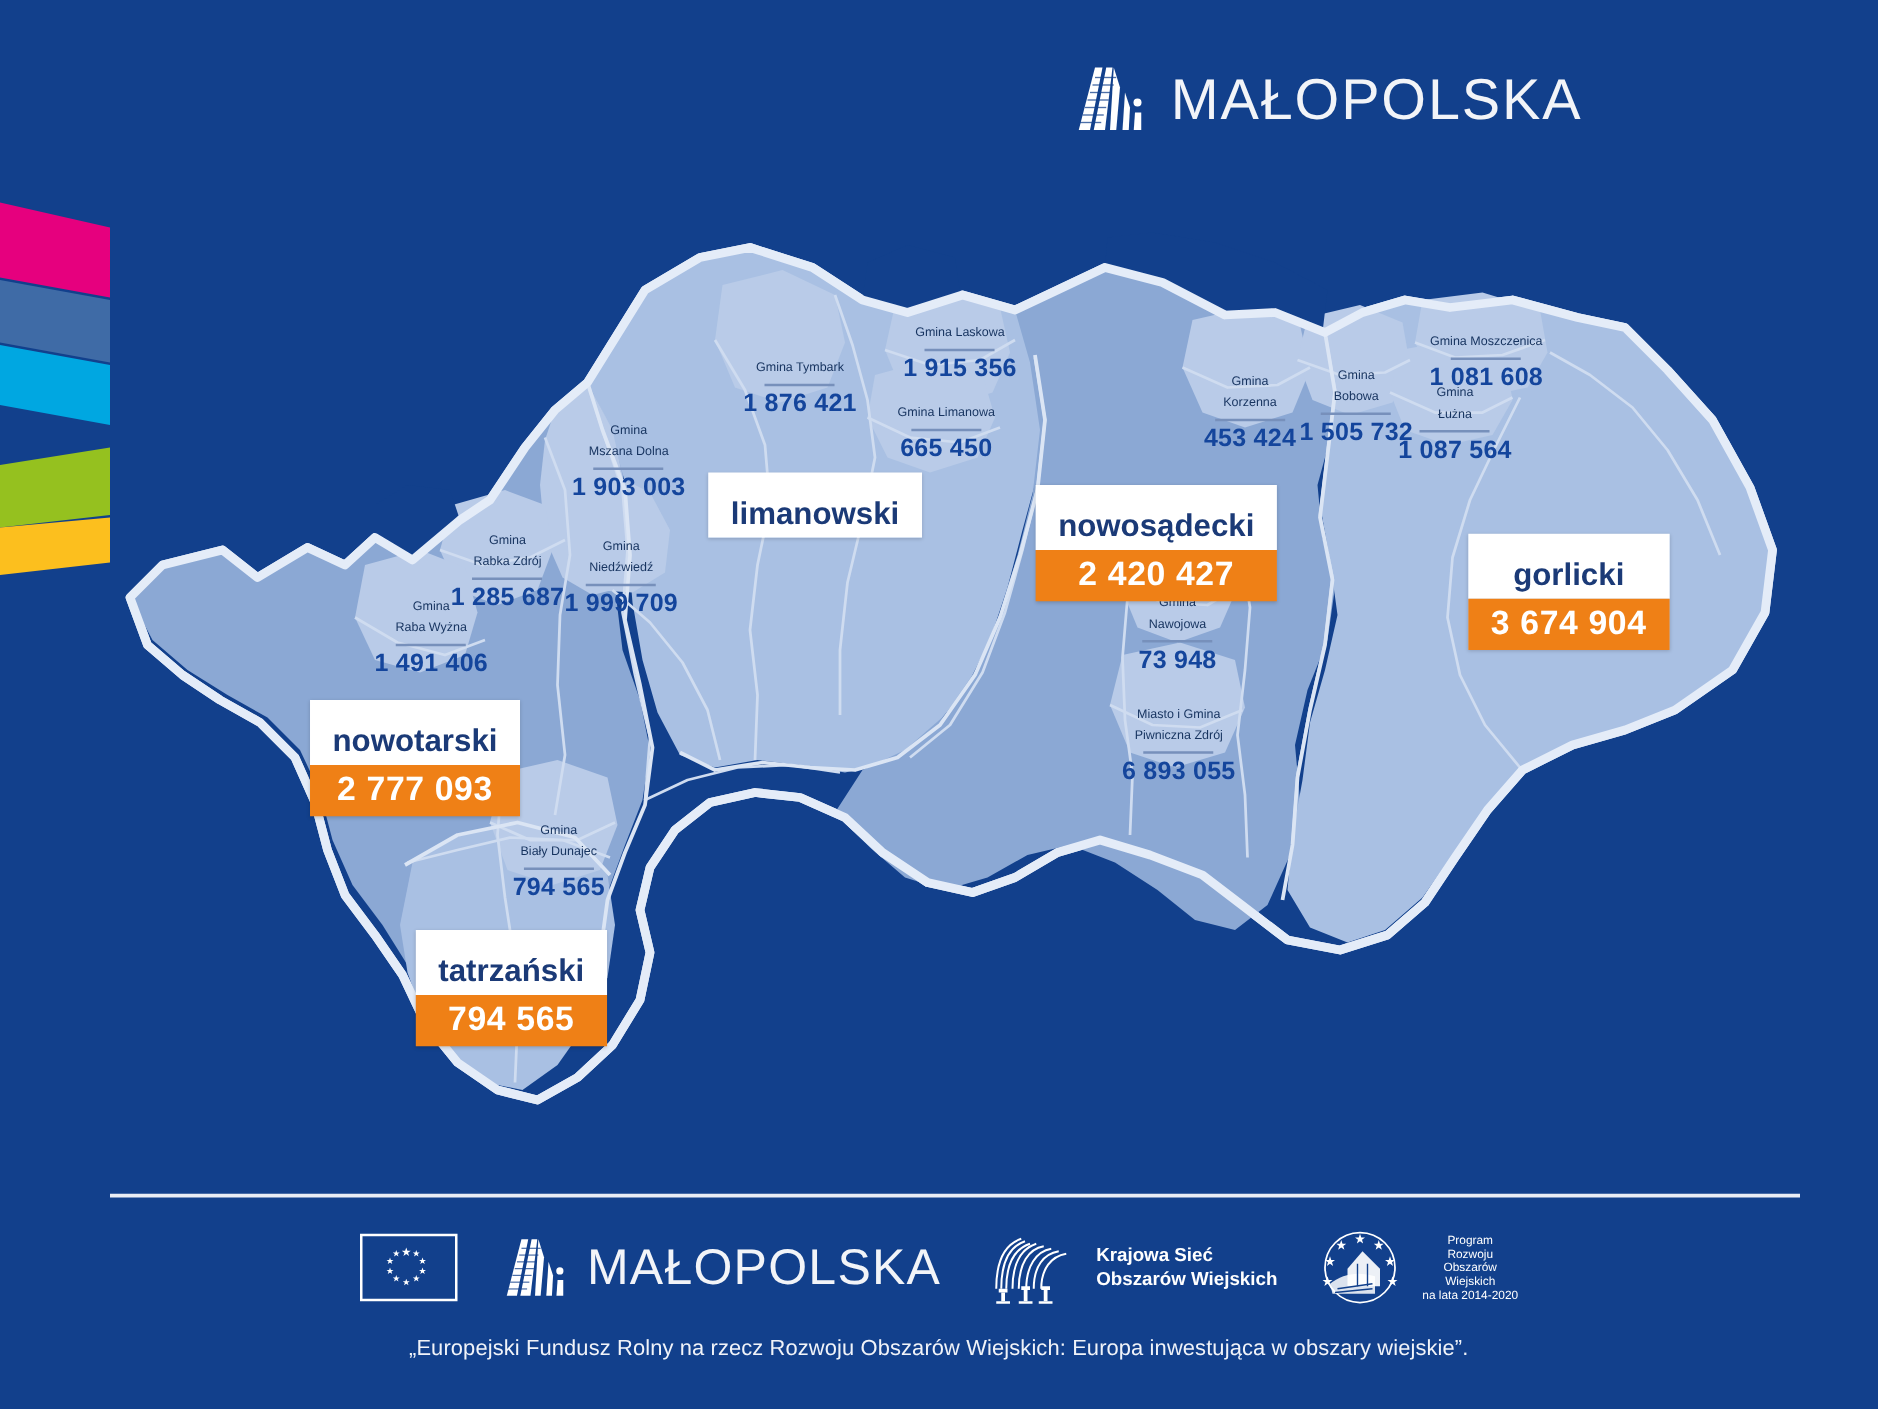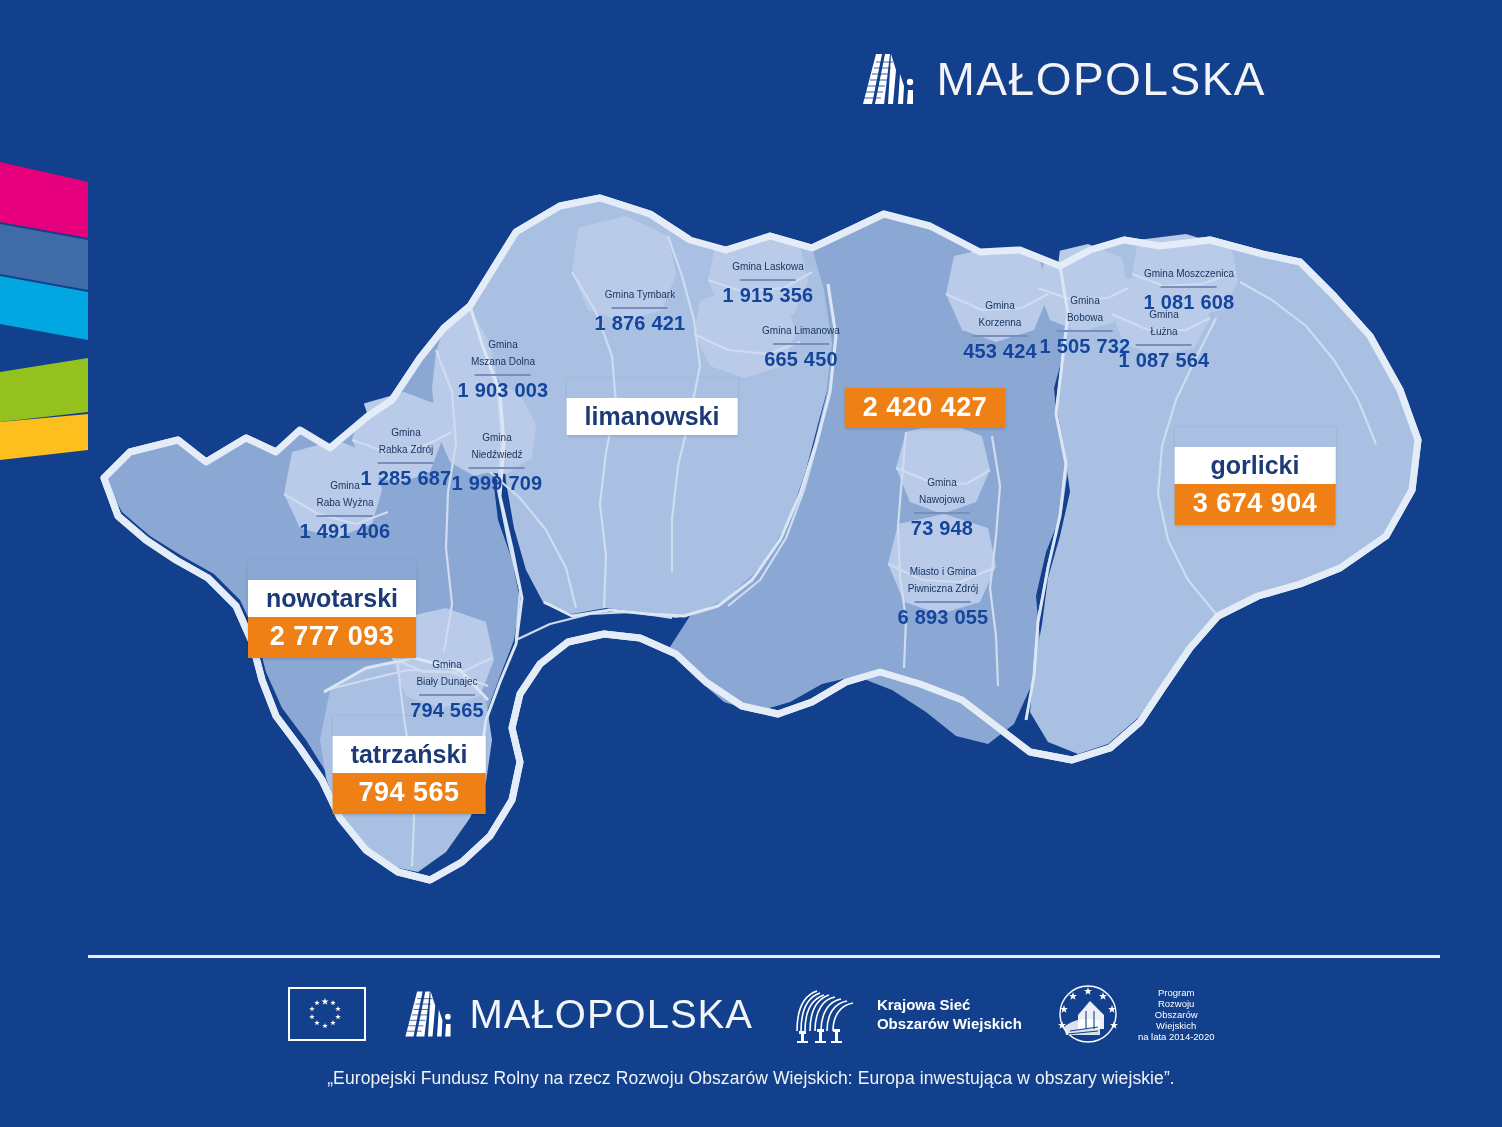--- a/index.html
+++ b/index.html
@@ -54,21 +54,21 @@
   
   .powiat{
     position:absolute;
     transform:translateX(-50%);
     box-shadow:0 1px 3px rgba(0,0,0,.18);
     white-space:nowrap;
   }
   .powiat .pname{
     background:#ffffff;color:#1b3a77;
     font-size:25px;font-weight:700;
-    padding:5px 18px 6px 18px;text-align:center;line-height:1.05;margin-top:20px;
+    padding:20px 18px 6px 18px;text-align:center;line-height:1.05;
   }
   .powiat .pval{
     background:#ef8016;color:#ffffff;
     font-size:27px;font-weight:700;
     padding:5px 18px 7px 18px;text-align:center;line-height:1.05;
     letter-spacing:.5px;
   }
 
   
   .divider{
@@ -260,21 +260,21 @@
         <div class="gmina" style="left: 768px; top: 258px;">
           <span class="gname">Gmina Laskowa</span>
           <div class="rule"></div>
           <span class="gval">1 915 356</span>
         </div>
         <div class="gmina" style="left: 640px; top: 286px;">
           <span class="gname">Gmina Tymbark</span>
           <div class="rule"></div>
           <span class="gval">1 876 421</span>
         </div>
-        <div class="gmina" style="left: 757px; top: 322px; margin-left: 44px;">
+        <div class="gmina" style="left: 757px; top: 322px;">
           <span class="gname">Gmina Limanowa</span>
           <div class="rule"></div>
           <span class="gval">665 450</span>
         </div>
         <div class="gmina" style="left: 503px; top: 336px;">
           <span class="gname">Gmina<br>Mszana Dolna</span>
           <div class="rule"></div>
           <span class="gval">1 903 003</span>
         </div>
         <div class="gmina" style="left: 406px; top: 424px;">
@@ -327,31 +327,32 @@
           <div class="rule"></div>
           <span class="gval">794 565</span>
         </div>
       </div>
 
     <div id="powiat-badges">
         <div class="powiat" style="left: 652px; top: 378px;">
           <div class="pname">limanowski</div>
         </div>
         <div class="powiat" style="left: 925px; top: 388px;">
+          <div class="pname">nowosądecki</div>
           <div class="pval">2 420 427</div>
         </div>
         <div class="powiat" style="left: 1255px; top: 427px;">
           <div class="pname">gorlicki</div>
           <div class="pval">3 674 904</div>
         </div>
         <div class="powiat" style="left: 332px; top: 560px;">
           <div class="pname">nowotarski</div>
           <div class="pval">2 777 093</div>
         </div>
-        <div class="powiat" style="left: 409px; top: 716px;">
+        <div class="powiat" style="left: 409px; top: 744px;">
           <div class="pname">tatrzański</div>
           <div class="pval">794 565</div>
         </div>
       </div>
   </div>
 
   <div class="divider"></div>
 
   <div class="footer">
     <div class="footer-row">

